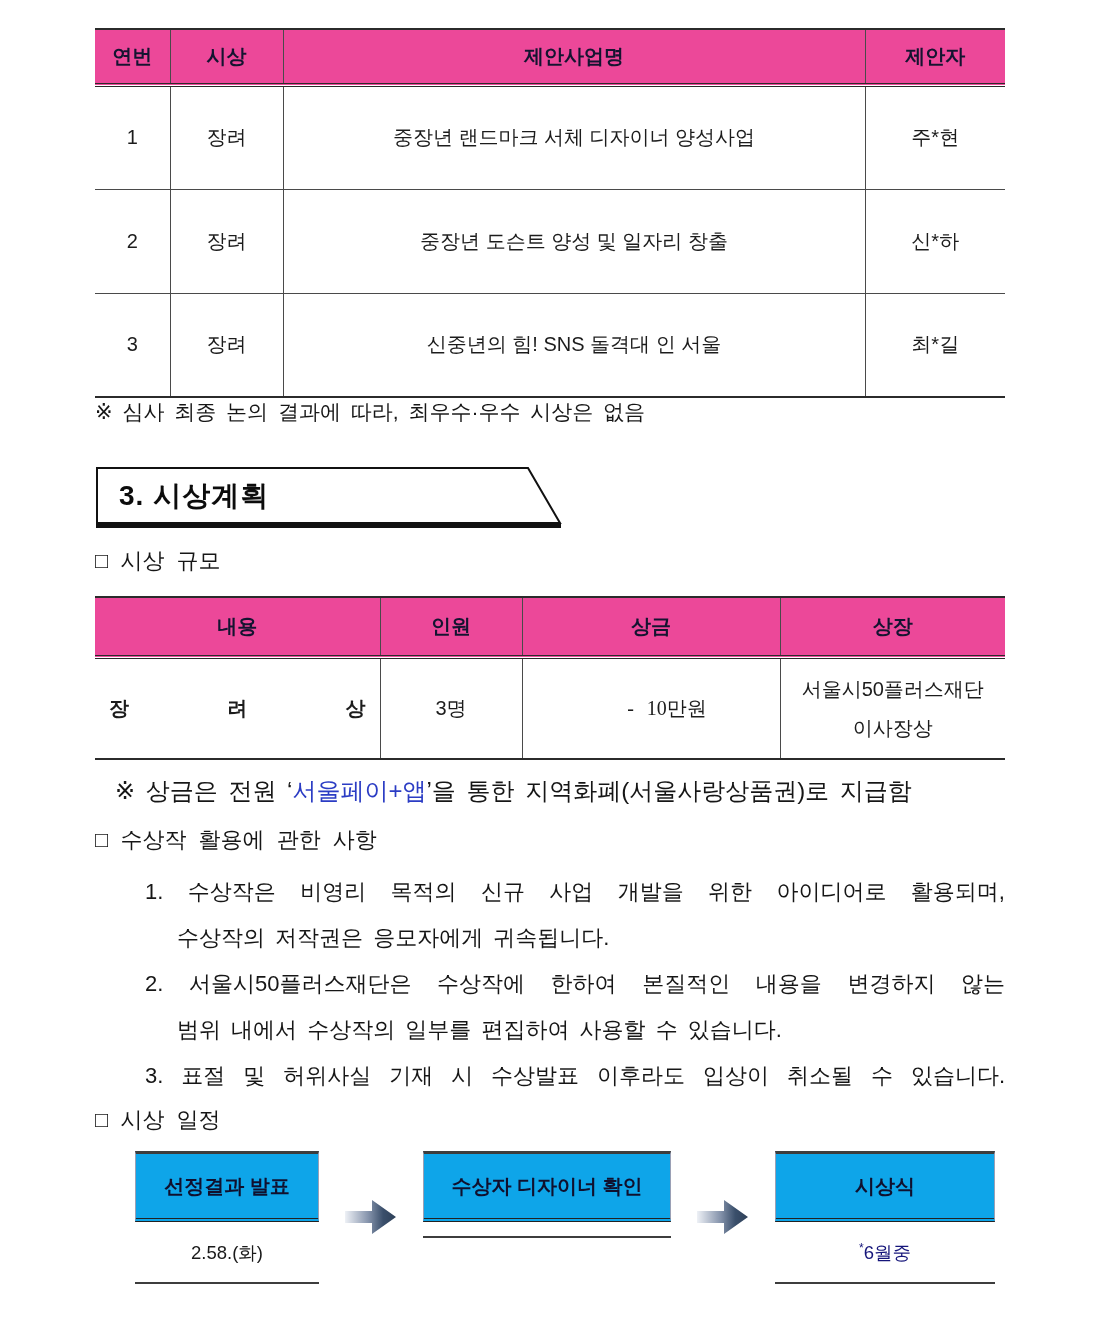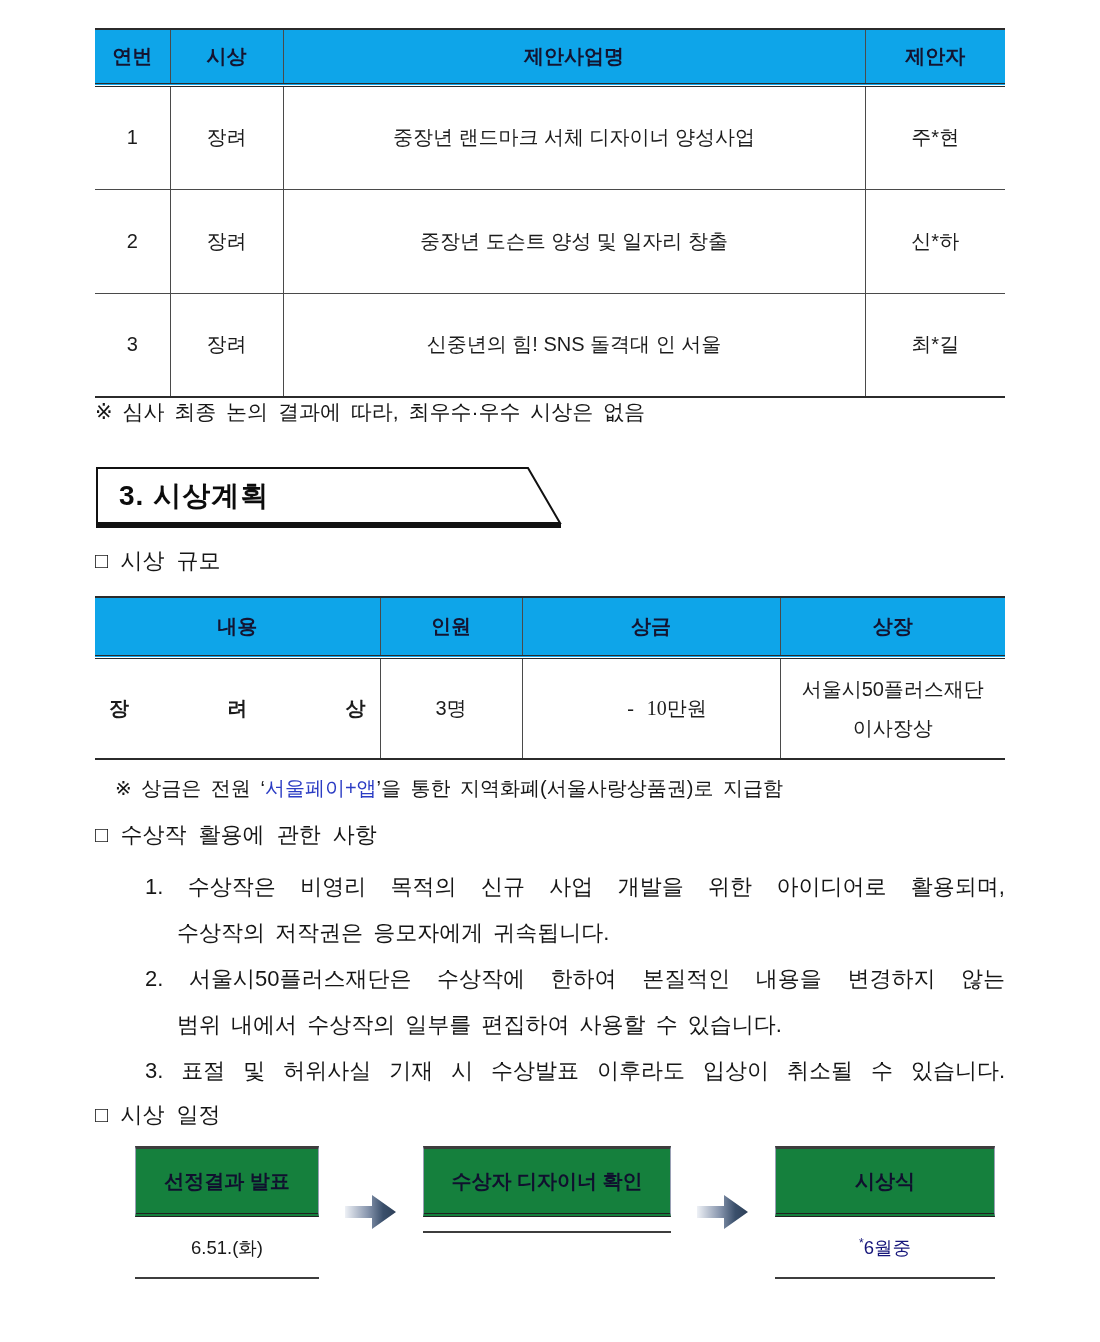--- a/index.html
+++ b/index.html
@@ -11,21 +11,21 @@
     color:#161616;
     font-family:"Liberation Sans","DejaVu Sans",sans-serif;
     overflow:hidden;
   }
   .content { padding:28px 95px 0 95px; }
 
   
   table { border-collapse:collapse; width:910px; table-layout:fixed; }
   .tbl { border-top:2px solid #2b2b2b; border-bottom:2px solid #2b2b2b; }
   .tbl th {
-    background:#0ea5e9;
+    background:#ec4899;
     font-weight:700; font-size:20px; color:#141430;
     border-bottom:4px double #2b2b2b;
     text-align:center; vertical-align:middle;margin-top:34px;
   }
   .tbl td { font-size:20px; text-align:center; vertical-align:middle; color:#1c1c1c; }
   .tbl th + th, .tbl td + td { border-left:1.5px solid #4a4a4a; }
   .tbl tbody tr:not(:last-child) td { border-bottom:1.5px solid #4a4a4a; }
 
   .tbl1 th { height:56px; }
   .tbl1 td { height:104px; }
@@ -35,21 +35,21 @@
   .justify-cell {
     text-align:justify; text-align-last:justify;
     padding:16px 14px; font-weight:700; font-size:22px;
   }
   .prize-cell { text-align:left; padding-left:32px; word-spacing:8px;font-family:Liberation Serif, serif; }
   .cert-cell { white-space:pre-line; font-size:19px; line-height:1.95; }
 
   
   .note1 { font-size:21px; font-weight:400; word-spacing:4px; }
   .check-heading { margin-top:14px; font-size:22px; font-weight:500; word-spacing:6px; }
-  .note2 { margin:15px 0 0 20px; font-size:20px; word-spacing:4px; }
+  .note2 { margin:15px 0 0 20px; font-size:24px; word-spacing:4px; }
   .link-blue { color:#2b3cc4; }
 
   
   .banner { position:relative; margin-top:40px; width:470px; height:66px; }
   .banner svg { position:absolute; left:0; top:0; }
   .banner-text {
     position:absolute; left:24px; top:50%; transform:translateY(-58%);
     font-size:28px; font-weight:800; letter-spacing:1px; color:#0c0c0c;text-align:right;
   }
 
@@ -62,21 +62,21 @@
   .item-l2 { padding-left:82px; font-size:22px; line-height:46px; word-spacing:4px; }
 
   
   .flow { margin:16px 0 0 40px; display:flex; width:860px; }
   .fcol { display:flex; flex-direction:column; }
   .fcol-1 { width:184px; }
   .fcol-2 { width:248px; }
   .fcol-3 { width:220px; }
   .fbox {
     height:71px;
-    background:#15803d;
+    background:#0ea5e9;
     border-top:3px solid #3d3d3d;
     border-left:1px solid #9aa0b5;
     border-right:1px solid #9aa0b5;
     border-bottom:4px double #222222;
     display:flex; align-items:center; justify-content:center;
     font-size:20px; font-weight:700; color:#10102e;
   }
   .fdate { margin-top:18px; height:28px; text-align:center; font-size:18.5px; color:#1a1a1a; }
   .fdate sup { font-size:12px; }
   .navy { color:#15157a; font-weight:400; }
@@ -177,21 +177,21 @@
       <div class="item-l1">2. 서울시50플러스재단은 수상작에 한하여 본질적인 내용을 변경하지 않는</div>
       <div class="item-l2">범위 내에서 수상작의 일부를 편집하여 사용할 수 있습니다.</div>
       <div class="item-l1">3. 표절 및 허위사실 기재 시 수상발표 이후라도 입상이 취소될 수 있습니다.</div>
     </div>
 
     <div class="check-heading" style="margin-top:6px">□ 시상 일정</div>
 
     <div class="flow">
       <div class="fcol fcol-1">
         <div class="fbox">선정결과 발표</div>
-        <div class="fdate">6.51.(화)</div>
+        <div class="fdate">2.58.(화)</div>
         <div class="fline"></div>
       </div>
 
       <div class="farrow">
         <svg width="52" height="40" viewBox="0 0 52 40">
           <defs>
             <linearGradient id="ag1" x1="0" y1="0" x2="1" y2="0">
               <stop offset="0" stop-color="#eef1f6"></stop>
               <stop offset="0.45" stop-color="#8795ad"></stop>
               <stop offset="0.75" stop-color="#3a4f6b"></stop>

